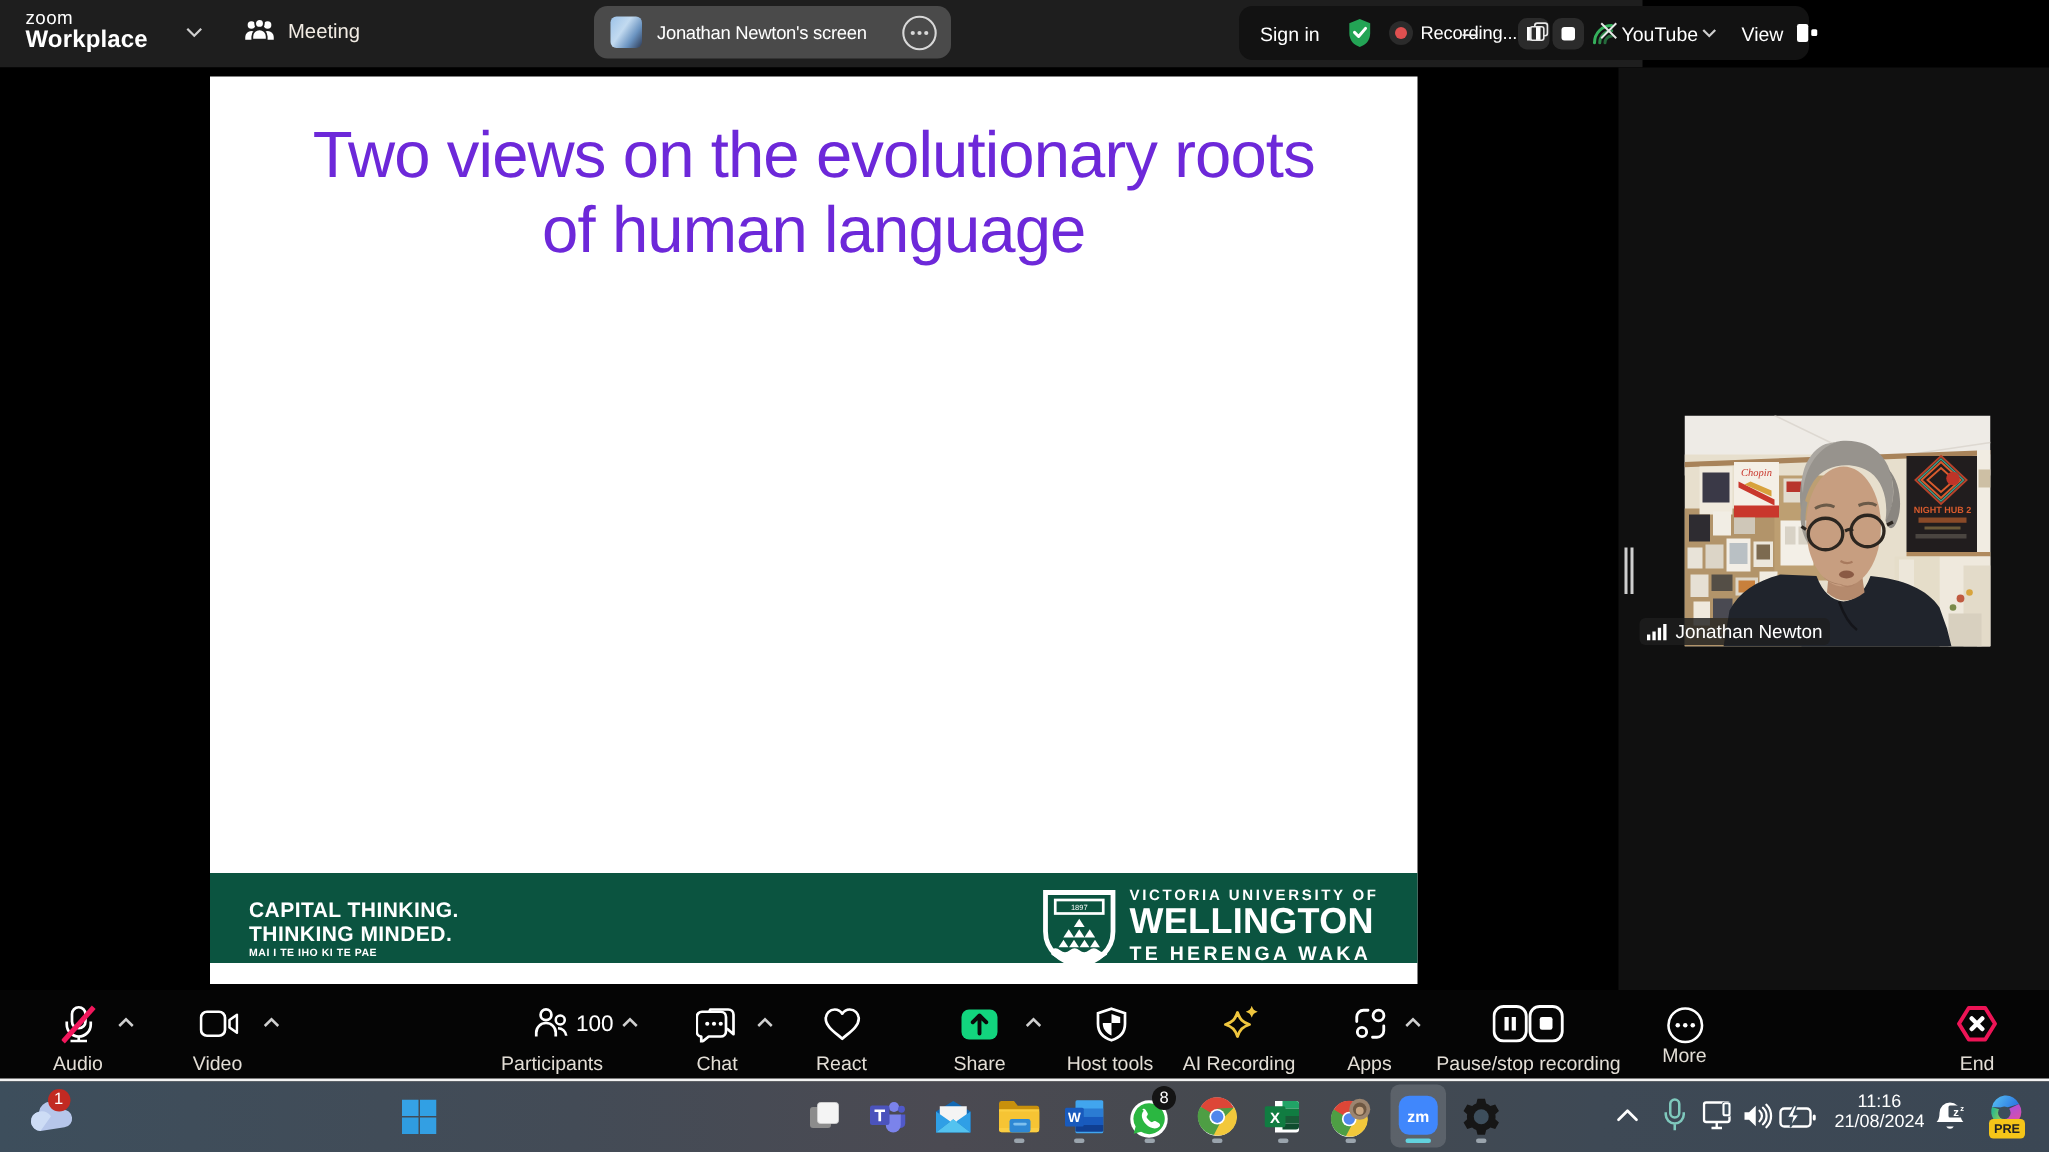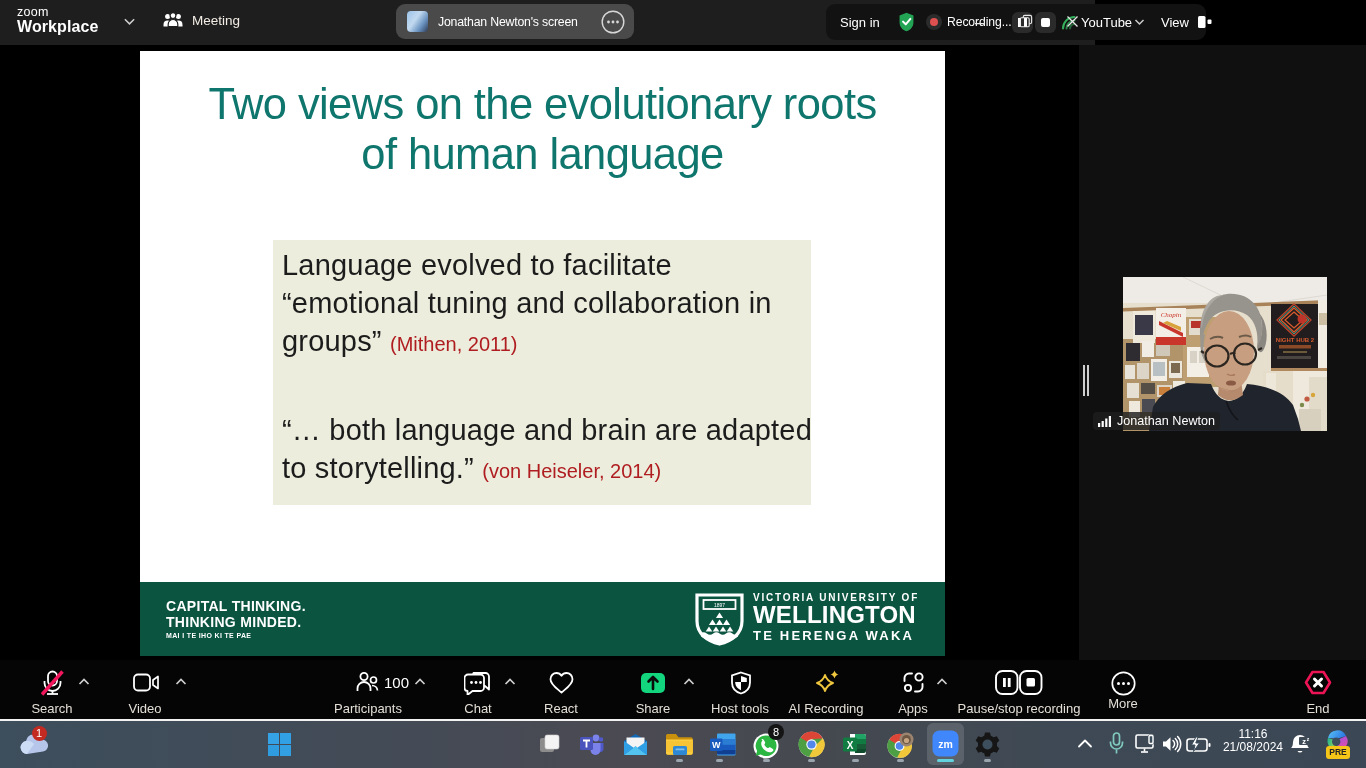--- a/index.html
+++ b/index.html
@@ -17,25 +17,25 @@
 #centerPill .thumb { width:21px; height:21px; border-radius:4px; margin-left:11px; background:linear-gradient(125deg,#9cc2e8 0%,#c2daf0 40%,#6a93c0 70%,#2d3a55 100%); }
 #centerPill .txt { color:#fff; font-size:12.3px; letter-spacing:-0.2px; margin-left:10px; }
 #rightPill { position:absolute; left:826px; top:4px; width:380px; height:36px; background:#121212; border-radius:9px; color:#fff; font-size:13px; white-space:nowrap; }
 #rightPill .it { position:absolute; top:0; height:36px; display:flex; align-items:center; }
 #winctl { position:absolute; right:0; top:0; height:45px; display:flex; align-items:center; color:#e8e8e8; }
 #winctl .wbtn { width:46px; text-align:center; font-size:15px; }
 
 
 #content { position:absolute; left:0; top:45px; width:1366px; height:615px; background:#000; }
 #slide { position:absolute; left:140px; top:6px; width:805px; height:605px; background:#ffffff; }
-#title { position:absolute; left:0; top:27.5px; width:100%; text-align:center; color:#0f766e; font-size:43.5px; line-height:50px; letter-spacing:-0.6px; }
+#title { position:absolute; left:0; top:27.5px; width:100%; text-align:center; color:#6d28d9; font-size:43.5px; line-height:50px; letter-spacing:-0.6px; }
 #qbox { position:absolute; left:133px; top:189px; width:538px; height:265px; background:#eceddc; }
 #qtext { position:absolute; left:9px; top:6px; width:530px; color:#1c1c1c; font-size:29px; line-height:38px; letter-spacing:0.2px; }
 .cite { color:#b01d21; font-size:20px; letter-spacing:0; }
-#gbanner { position:absolute; left:0; top:531px; width:805px; height:74px; background:#0b5440; color:#fff; }
+#gbanner { position:absolute; left:0; top:531px; width:805px; height:60px; background:#0b5440; color:#fff; }
 #gb-left { position:absolute; left:26px; top:17px; }
 #gb-left .l1 { font-size:14px; font-weight:700; letter-spacing:.3px; line-height:15.5px; }
 #gb-left .l3 { font-size:7px; font-weight:700; letter-spacing:.35px; margin-top:2px; }
 #gb-right { position:absolute; left:613px; top:10px; width:162px; text-align:left; }
 #gb-right .r1 { font-size:10px; font-weight:700; letter-spacing:1.8px; line-height:11px; white-space:nowrap; }
 #gb-right .r2 { font-size:24px; font-weight:700; letter-spacing:.2px; line-height:24px; }
 #gb-right .r3 { font-size:13px; font-weight:700; letter-spacing:2.2px; line-height:17px; white-space:nowrap; }
 #shield { position:absolute; left:555px; top:11px; }
 
 
@@ -150,23 +150,20 @@
     <div class="wbtn"><svg width="13" height="13" viewBox="0 0 13 13">
           <path d="M1.5 1.5 L11.5 11.5 M11.5 1.5 L1.5 11.5" stroke="#e8e8e8" stroke-width="1.3"></path>
         </svg></div>
   </div>
 </div>
 
 <div id="content">
   <div style="position:absolute;left:1079px;top:0;width:287px;height:615px;background:#101010;"></div>
   <div id="slide">
     <div id="title">Two views on the evolutionary roots<br>of human language</div>
-    <div id="qbox">
-      <div id="qtext">Language evolved to facilitate<br>“emotional tuning and collaboration in<br>groups” <span class="cite">(Mithen, 2011)</span><br><span style="display:block;height:48px"></span>“… both language and brain are adapted<br>to storytelling.” <span class="cite">(von Heiseler, 2014)</span></div>
-    </div>
     <div id="gbanner">
       <div id="gb-left">
         <div class="l1">CAPITAL THINKING.</div>
         <div class="l1">THINKING MINDED.</div>
         <div class="l3">MAI I TE IHO KI TE PAE</div>
       </div>
       <svg id="shield" width="49" height="53" viewBox="0 0 49 53">
         <path d="M2 2 H47 V28 C47 41 36.5 48.3 24.5 51 C12.5 48.3 2 41 2 28 Z" fill="none" stroke="#fff" stroke-width="3.2"></path>
         <rect x="8.5" y="7" width="32" height="9" fill="none" stroke="#fff" stroke-width="1.8"></rect>
         <text x="24.5" y="13.6" text-anchor="middle" font-size="5" fill="#fff" font-family="Liberation Sans">1897</text>
@@ -306,21 +303,21 @@
   <svg class="abs" style="left:41px;top:10px" width="24" height="26" viewBox="0 0 24 26">
     <rect x="7" y="1.5" width="9" height="14" rx="4.5" fill="none" stroke="#fff" stroke-width="1.8"></rect>
     <path d="M3.5 11 v2 a8 8 0 0 0 16 0 v-2" fill="none" stroke="#fff" stroke-width="1.8"></path>
     <path d="M11.5 21 v3" stroke="#fff" stroke-width="1.8"></path>
     <path d="M6 24 h11" stroke="#fff" stroke-width="1.8"></path>
     <path d="M1 24.5 L21.5 1.5" stroke="#f2175c" stroke-width="3.4"></path>
   </svg>
   <svg class="caret" style="left:78px" width="12" height="8" viewBox="0 0 12 8">
       <path d="M1.5 6 L6 1.5 L10.5 6" stroke="#cfcfcf" stroke-width="1.7" fill="none"></path>
     </svg>
-  <div class="tool" style="left:22px;width:60px;top:41px">Search</div>
+  <div class="tool" style="left:22px;width:60px;top:41px">Audio</div>
 
   <svg class="abs" style="left:133px;top:13px" width="26" height="19" viewBox="0 0 26 19">
     <rect x="1" y="1.5" width="16" height="16" rx="4" fill="none" stroke="#fff" stroke-width="1.8"></rect>
     <path d="M20 7 L25 3.5 V15.5 L20 12 Z" fill="none" stroke="#fff" stroke-width="1.7" stroke-linejoin="round"></path>
   </svg>
   <svg class="caret" style="left:175px" width="12" height="8" viewBox="0 0 12 8">
       <path d="M1.5 6 L6 1.5 L10.5 6" stroke="#cfcfcf" stroke-width="1.7" fill="none"></path>
     </svg>
   <div class="tool" style="left:115px;width:60px;top:41px">Video</div>
 

